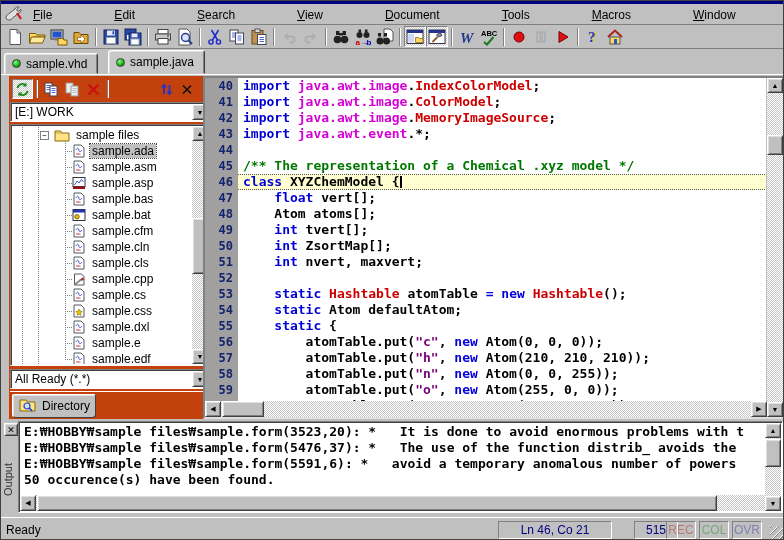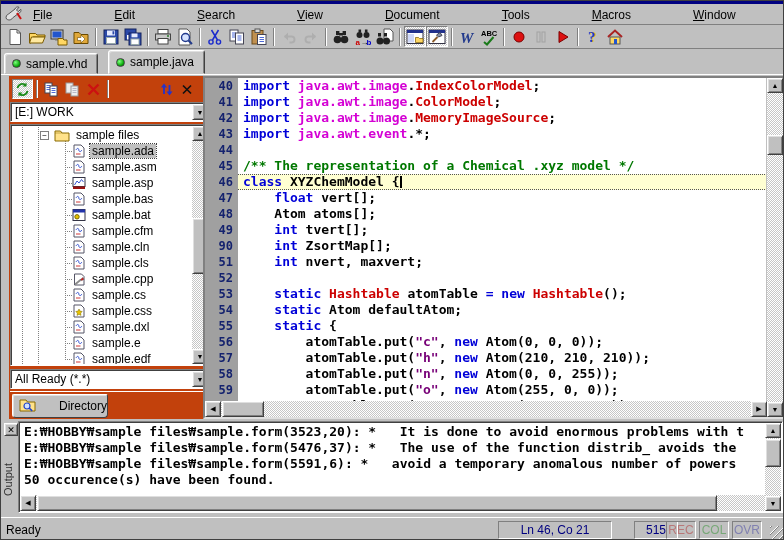--- a/index.html
+++ b/index.html
@@ -51,21 +51,21 @@
   .trow .stub { position:absolute; left:53px; top:8px; width:8px; height:1px; background-image:repeating-linear-gradient(to right,#808080 0 1px,transparent 1px 2px); }
   .trow .ticon { margin:0 4px 0 60px; display:flex; }
   .trow.folder .ticon { margin-left:42px; }
   .expander { position:absolute; left:28px; top:4px; width:9px; height:9px; background:#fff; border:1px solid #808080; font-size:8px; line-height:7px; text-align:center; color:#000; }
   .tlabel { padding:0 2px; }
   .trow.selected .tlabel { background:#c0c0c0; outline:1px dotted #404040; }
   #treeScroll { position:absolute; right:1px; top:1px; width:16px; bottom:1px; background-image: conic-gradient(#ffffff 25%, #c6c6c6 0 50%, #ffffff 0 75%, #c6c6c6 0); background-size:2px 2px; }
   .sbarbtn { position:absolute; left:0; width:16px; height:15px; display:flex; align-items:center; justify-content:center; font-size:7px; color:#000; }
   #filterCombo { margin-top:3px; }
   #dirTabStrip { position:relative; height:30px; margin-top:2px; border-top:1px solid #ffffff; }
-  #dirTab { position:absolute; left:2px; top:2px; width:96px; height:24px; display:flex; align-items:center; gap:23px; padding-left:6px;
+  #dirTab { position:absolute; left:2px; top:2px; width:84px; height:24px; display:flex; align-items:center; gap:6px; padding-left:6px;
     background:#c0c0c0; border:1px solid; border-color:#ffffff #404040 #404040 #ffffff; box-shadow:inset 1px 1px 0 #dfdfdf; border-radius:2px 2px 4px 4px; }
 
   
   #editor { position:absolute; left:202px; top:75px; width:582px; height:343px; border:2px solid; border-color:#808080 #dfdfdf #dfdfdf #808080; background:#fff; }
   #edContent { position:absolute; left:0; top:0; width:562px; height:323px; overflow:hidden; background:#fff; }
   .crow { display:flex; height:16px; font-family:"DejaVu Sans Mono", monospace; font-size:13px; font-weight:bold; line-height:16px; white-space:pre; }
   .lnum { flex:0 0 33px; background:#a0a0a0; color:#14226e; text-align:right; padding-right:5px; font-size:12px; }
   .ctext { flex:1 1 auto; padding-left:5px; }
   .crow.cur .ctext { background:#ffffd2; border-top:1px dotted #555; border-bottom:1px dotted #555; line-height:14px; }
   .s-kw{color:#0000d8;} .s-pkg{color:#d400d4;} .s-cls{color:#cc0000;} .s-cmt{color:#007800;} .s-str{color:#770077;} .s-pl{color:#000;}
@@ -591,21 +591,21 @@
       <div class="crow"><span class="lnum">40</span><span class="ctext"><span class="s-kw">import </span><span class="s-pkg">java.awt.image</span><span class="s-pl">.</span><span class="s-cls">IndexColorModel</span><span class="s-pl">;</span></span></div>
       <div class="crow"><span class="lnum">41</span><span class="ctext"><span class="s-kw">import </span><span class="s-pkg">java.awt.image</span><span class="s-pl">.</span><span class="s-cls">ColorModel</span><span class="s-pl">;</span></span></div>
       <div class="crow"><span class="lnum">42</span><span class="ctext"><span class="s-kw">import </span><span class="s-pkg">java.awt.image</span><span class="s-pl">.</span><span class="s-cls">MemoryImageSource</span><span class="s-pl">;</span></span></div>
       <div class="crow"><span class="lnum">43</span><span class="ctext"><span class="s-kw">import </span><span class="s-pkg">java.awt.event</span><span class="s-pl">.*;</span></span></div>
       <div class="crow"><span class="lnum">44</span><span class="ctext"></span></div>
       <div class="crow"><span class="lnum">45</span><span class="ctext"><span class="s-cmt">/** The representation of a Chemical .xyz model */</span></span></div>
       <div class="crow cur"><span class="lnum">46</span><span class="ctext"><span class="s-kw">class</span><span class="s-pl"> XYZChemModel {</span><span class="caret"></span></span></div>
       <div class="crow"><span class="lnum">47</span><span class="ctext"><span class="s-pl">    </span><span class="s-kw">float</span><span class="s-pl"> vert[];</span></span></div>
       <div class="crow"><span class="lnum">48</span><span class="ctext"><span class="s-pl">    Atom atoms[];</span></span></div>
       <div class="crow"><span class="lnum">49</span><span class="ctext"><span class="s-pl">    </span><span class="s-kw">int</span><span class="s-pl"> tvert[];</span></span></div>
-      <div class="crow"><span class="lnum">90</span><span class="ctext"><span class="s-pl">    </span><span class="s-kw">int</span><span class="s-pl"> ZsortMap[];</span></span></div>
+      <div class="crow"><span class="lnum">50</span><span class="ctext"><span class="s-pl">    </span><span class="s-kw">int</span><span class="s-pl"> ZsortMap[];</span></span></div>
       <div class="crow"><span class="lnum">51</span><span class="ctext"><span class="s-pl">    </span><span class="s-kw">int</span><span class="s-pl"> nvert, maxvert;</span></span></div>
       <div class="crow"><span class="lnum">52</span><span class="ctext"></span></div>
       <div class="crow"><span class="lnum">53</span><span class="ctext"><span class="s-pl">    </span><span class="s-kw">static</span><span class="s-pl"> </span><span class="s-cls">Hashtable</span><span class="s-pl"> atomTable </span><span class="s-kw">=</span><span class="s-pl"> </span><span class="s-kw">new</span><span class="s-pl"> </span><span class="s-cls">Hashtable</span><span class="s-pl">();</span></span></div>
       <div class="crow"><span class="lnum">54</span><span class="ctext"><span class="s-pl">    </span><span class="s-kw">static</span><span class="s-pl"> Atom defaultAtom;</span></span></div>
       <div class="crow"><span class="lnum">55</span><span class="ctext"><span class="s-pl">    </span><span class="s-kw">static</span><span class="s-pl"> {</span></span></div>
       <div class="crow"><span class="lnum">56</span><span class="ctext"><span class="s-pl">        atomTable.put(</span><span class="s-str">"c"</span><span class="s-pl">, </span><span class="s-kw">new</span><span class="s-pl"> Atom(0, 0, 0));</span></span></div>
       <div class="crow"><span class="lnum">57</span><span class="ctext"><span class="s-pl">        atomTable.put(</span><span class="s-str">"h"</span><span class="s-pl">, </span><span class="s-kw">new</span><span class="s-pl"> Atom(210, 210, 210));</span></span></div>
       <div class="crow"><span class="lnum">58</span><span class="ctext"><span class="s-pl">        atomTable.put(</span><span class="s-str">"n"</span><span class="s-pl">, </span><span class="s-kw">new</span><span class="s-pl"> Atom(0, 0, 255));</span></span></div>
       <div class="crow"><span class="lnum">59</span><span class="ctext"><span class="s-pl">        atomTable.put(</span><span class="s-str">"o"</span><span class="s-pl">, </span><span class="s-kw">new</span><span class="s-pl"> Atom(255, 0, 0));</span></span></div>
       <div class="crow"><span class="lnum">60</span><span class="ctext"><span class="s-pl">        atomTable.put(</span><span class="s-str">"p"</span><span class="s-pl">, </span><span class="s-kw">new</span><span class="s-pl"> Atom(255, 0, 255));</span></span></div>

